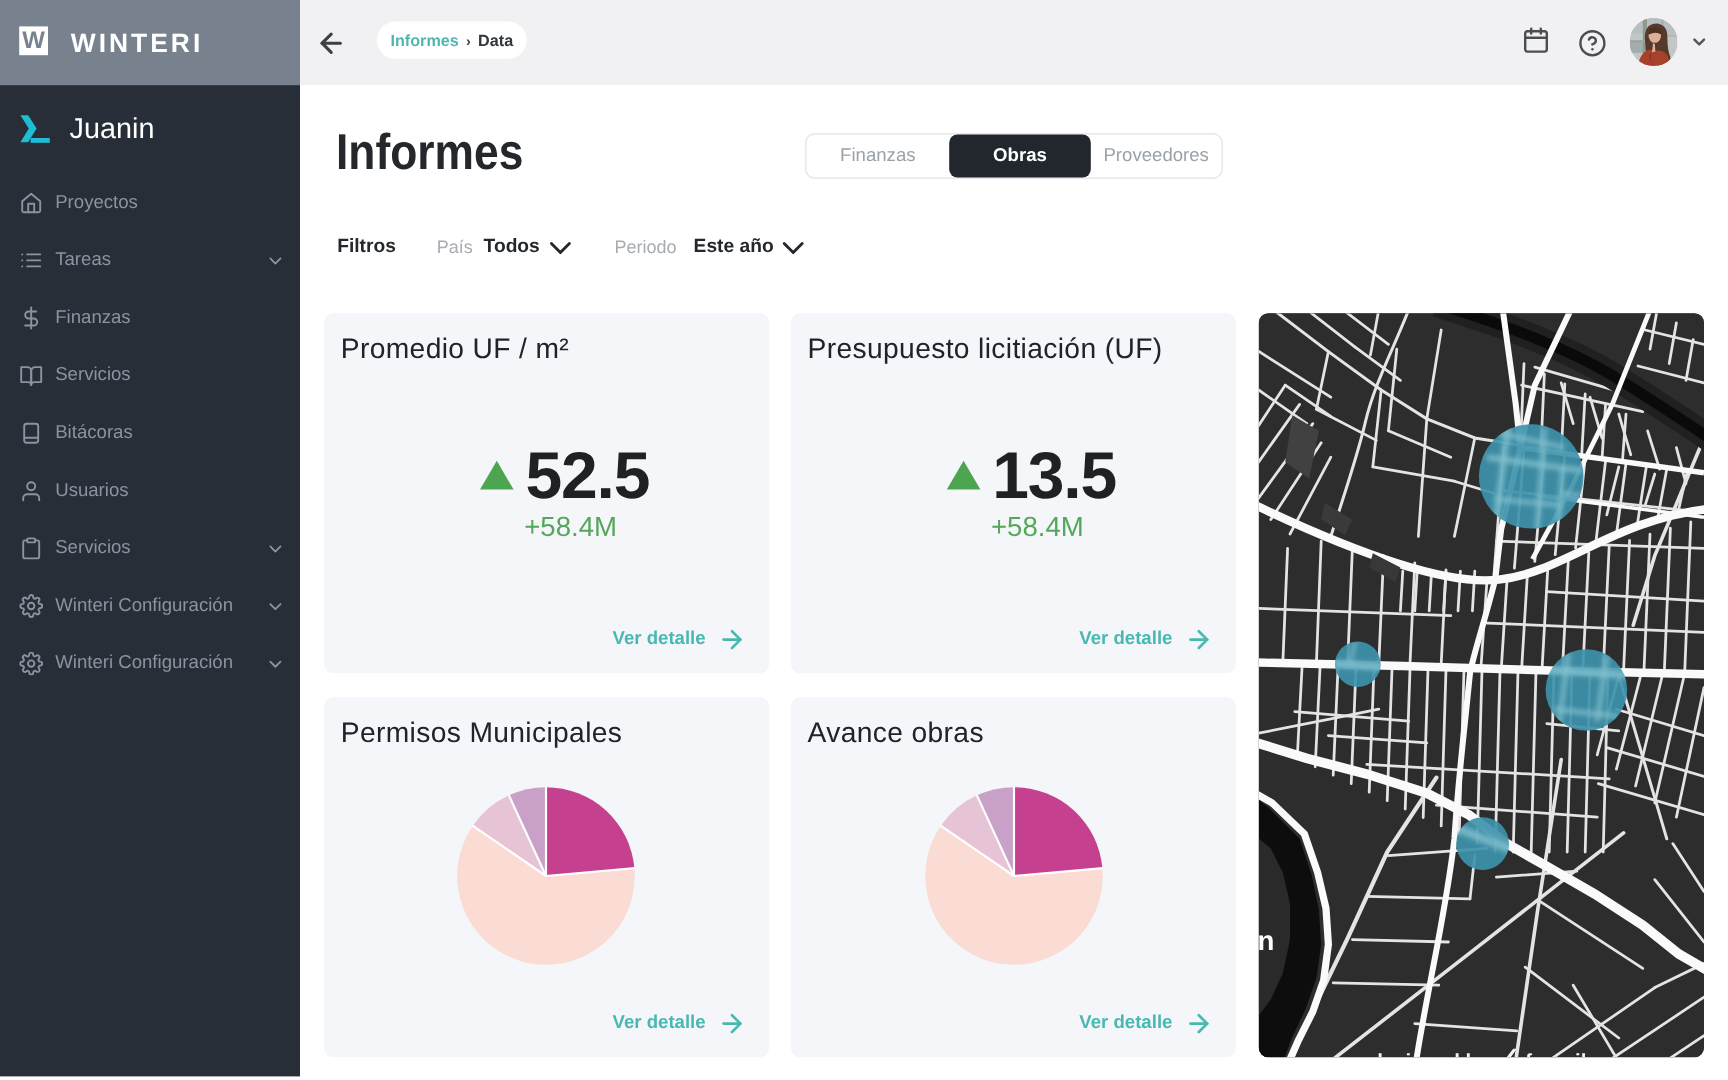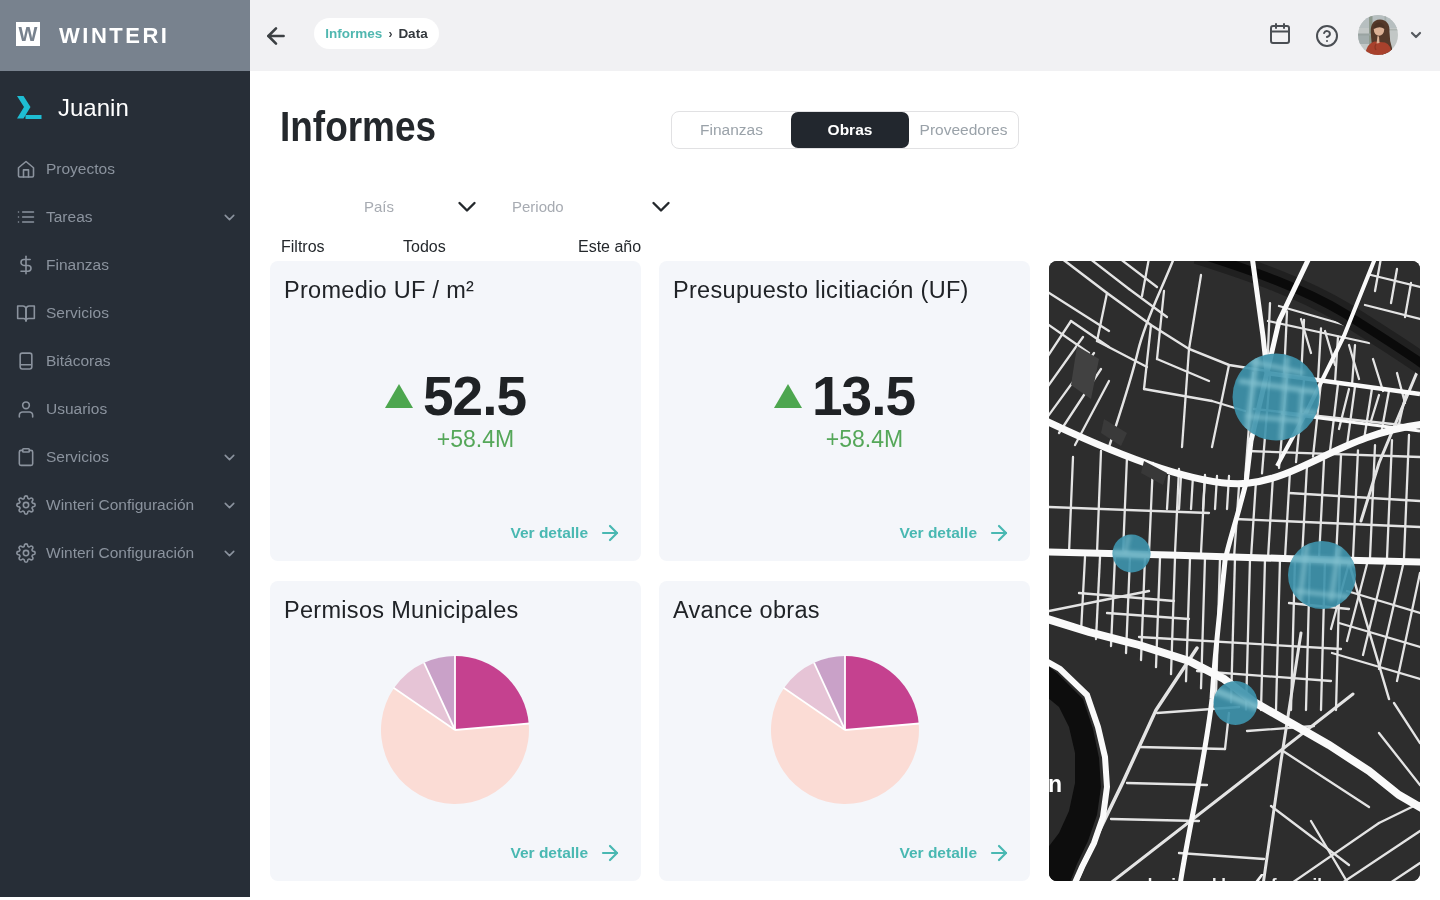--- a/index.html
+++ b/index.html
@@ -32,30 +32,30 @@
 
 
 #content { position:absolute; left:250px; top:71px; width:1190px; height:826px; background:#fff; }
 #h1 { position:absolute; left:30px; top:32px; font-size:42px; font-weight:bold; color:#24282c; transform:scaleX(0.88); transform-origin:0 0;}
 #tabs { position:absolute; left:421px; top:40px; width:348px; height:38px; background:#fff;
   border:1px solid #e1e1e3; border-radius:8px; display:flex; }
 #tabs .tab { display:flex; align-items:center; justify-content:center; font-size:15.5px; color:#9aa2a9; }
 #tabs .tab.active { background:#22272e; color:#fff; border-radius:7px; font-weight:bold; }
 #filters { position:absolute; left:0; top:126px; width:800px; height:22px; }
 #filters span { position:absolute; top:0; font-size:16px; }
-.flabel { color:#24282c; font-weight:normal;margin-top:41px; }
+.flabel { color:#24282c; font-weight:bold; }
 .fgray { color:#a7abb2; font-size:15px !important; top:1px !important; }
 .fchev { position:absolute; top:-1px; }
 
 .card { position:absolute; width:371px; height:300px; background:#f4f6fa; border-radius:8px; }
 .card .ttl { position:absolute; left:14px; top:16px; font-size:23.5px; font-weight:500; color:#202327; letter-spacing:0.3px; }
 .vd { position:absolute; right:19px; bottom:16px; display:flex; align-items:center;
   color:#49b8b2; font-weight:bold; font-size:15.5px; letter-spacing:0; }
 .vd svg { margin-left:10px; }
-.bignum { position:absolute; left:0; top:103px; width:100%; display:flex; align-items:center; justify-content:center; }
+.bignum { position:absolute; left:15px; top:103px; width:100%; display:flex; align-items:center; justify-content:center; }
 .bignum .tri { width:0; height:0; border-left:14px solid transparent; border-right:14px solid transparent;
   border-bottom:24px solid #4da64f; margin-right:10px; }
 .bignum .num { font-size:55px; font-weight:bold; color:#1f2225; letter-spacing:-1px; }
 .grnum { position:absolute; left:20px; top:165px; width:100%; text-align:center; font-size:23px; color:#55a759; }
 
 #map { position:absolute; left:799px; top:190px; width:371px; height:620px; border-radius:8px; overflow:hidden; background:#2d2d2d;}
 </style>
 </head>
 <body>
 

